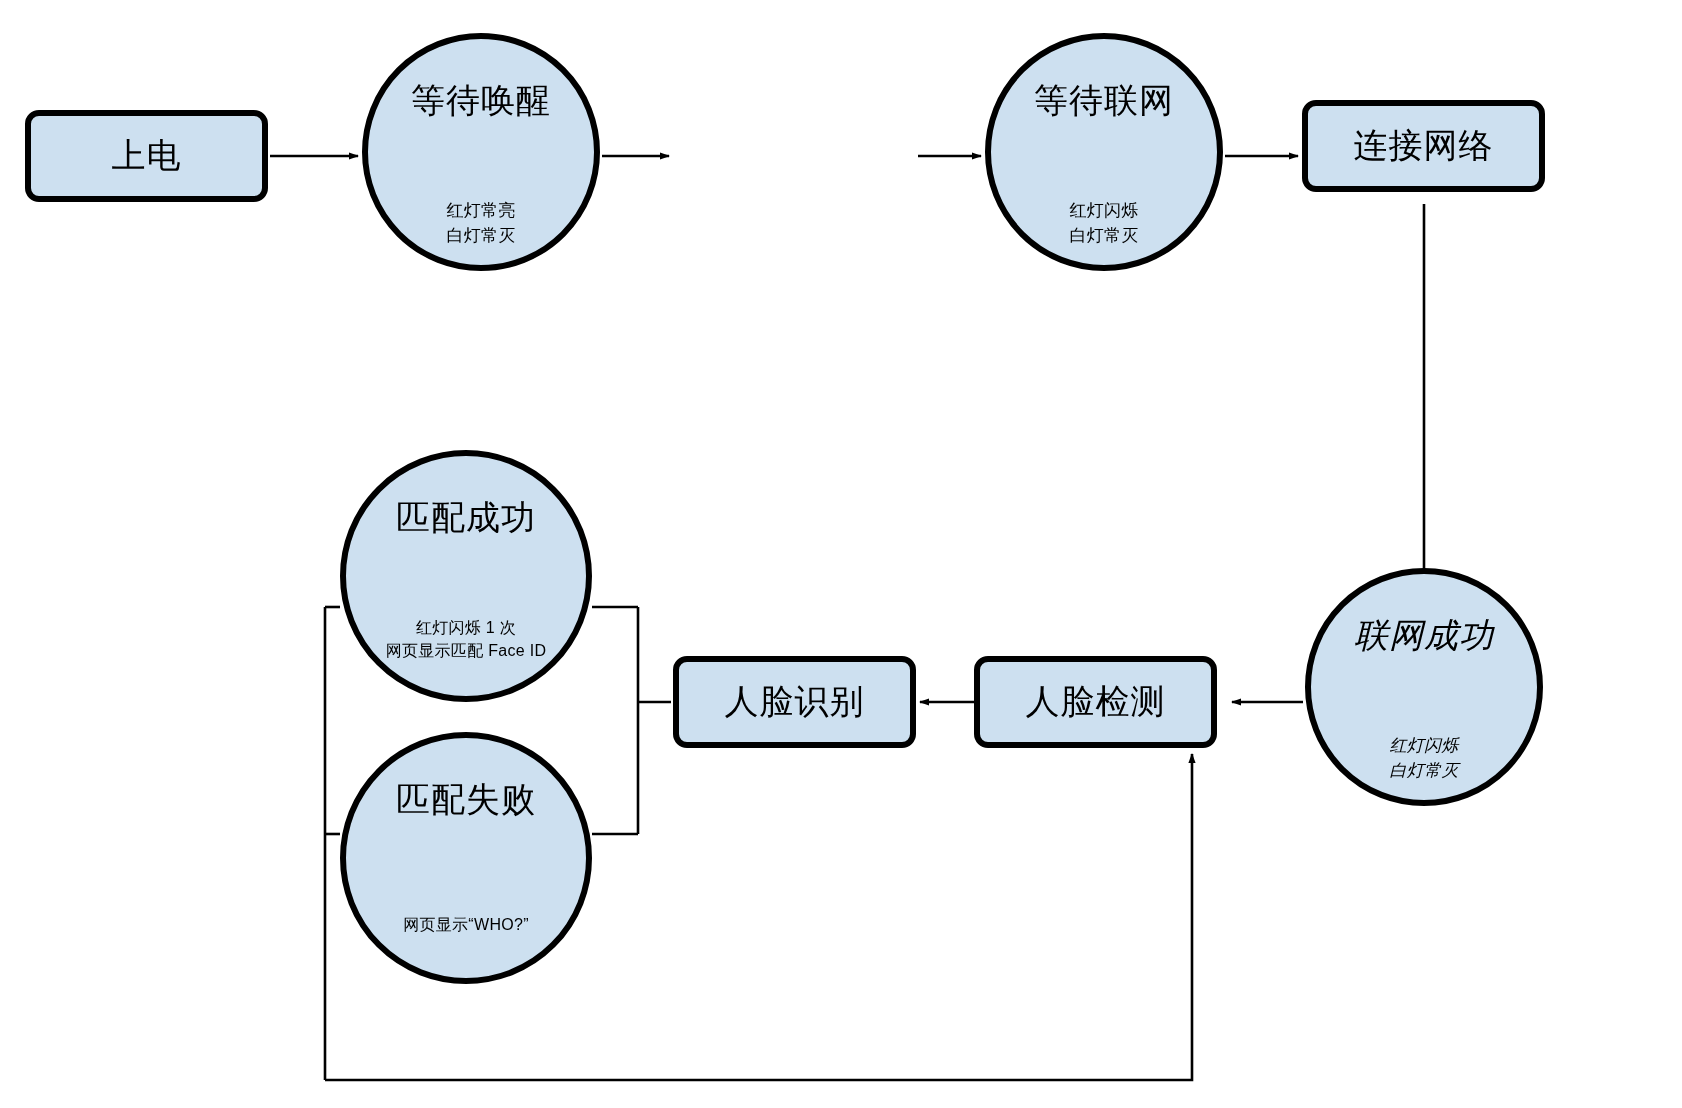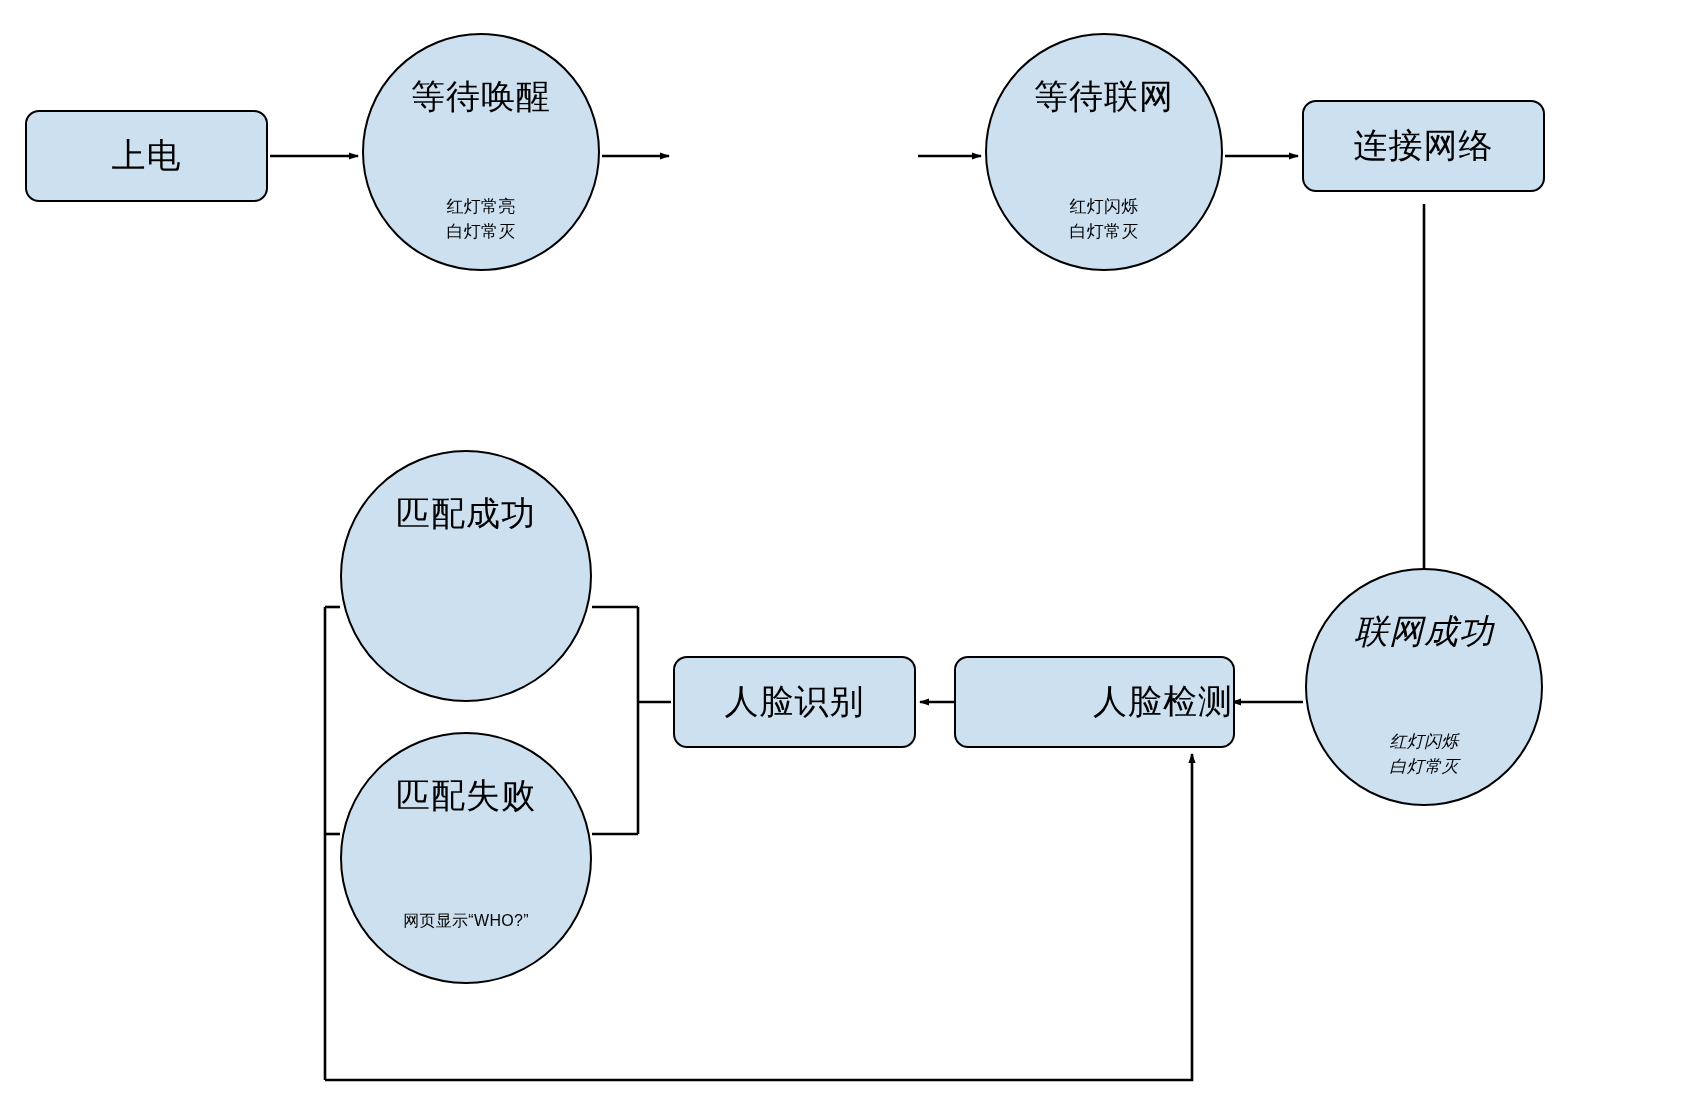--- a/index.html
+++ b/index.html
@@ -23,21 +23,21 @@
     left: 0;
     top: 0;
     width: 1682px;
     height: 1108px;
     pointer-events: none;
   }
   .node {
     position: absolute;
     box-sizing: border-box;
     background: #cde0f0;
-    border: 2px solid #000000;
+    border: 6px solid #000000;
     display: flex;
     flex-direction: column;
     align-items: center;
     justify-content: center;
     text-align: center;
     color: #000000;
   }
   .node.rect {
     border-radius: 14px;
   }
@@ -132,30 +132,32 @@
   <div class="node rect" style="left:1302px; top:100px; width:243px; height:92px;">
     <div class="node-title">连接网络</div>
   </div>
 
   <div class="node circle" style="left:1305px; top:568px; width:238px; height:238px;font-style:italic;">
     <div class="node-title">联网成功</div>
     <div class="node-sub" style="top:150px;">红灯闪烁
 白灯常灭</div>
   </div>
 
-  <div class="node rect" style="left:954px; top:656px; width:281px; height:92px;align-items:flex-end;">
+  <div class="node rect" style="left:974px; top:656px; width:243px; height:92px;">
     <div class="node-title">人脸检测</div>
   </div>
 
   <div class="node rect" style="left:673px; top:656px; width:243px; height:92px;">
     <div class="node-title">人脸识别</div>
   </div>
 
   <div class="node circle" style="left:340px; top:450px; width:252px; height:252px;">
     <div class="node-title">匹配成功</div>
+    <div class="node-sub" style="top:150px; font-size:16px;">红灯闪烁 1 次
+网页显示匹配 Face ID</div>
   </div>
 
   <div class="node circle" style="left:340px; top:732px; width:252px; height:252px;">
     <div class="node-title">匹配失败</div>
     <div class="node-sub" style="top:165px; font-size:16px;">网页显示“WHO?”</div>
   </div>
 
 </div>
 
 </body></html>

